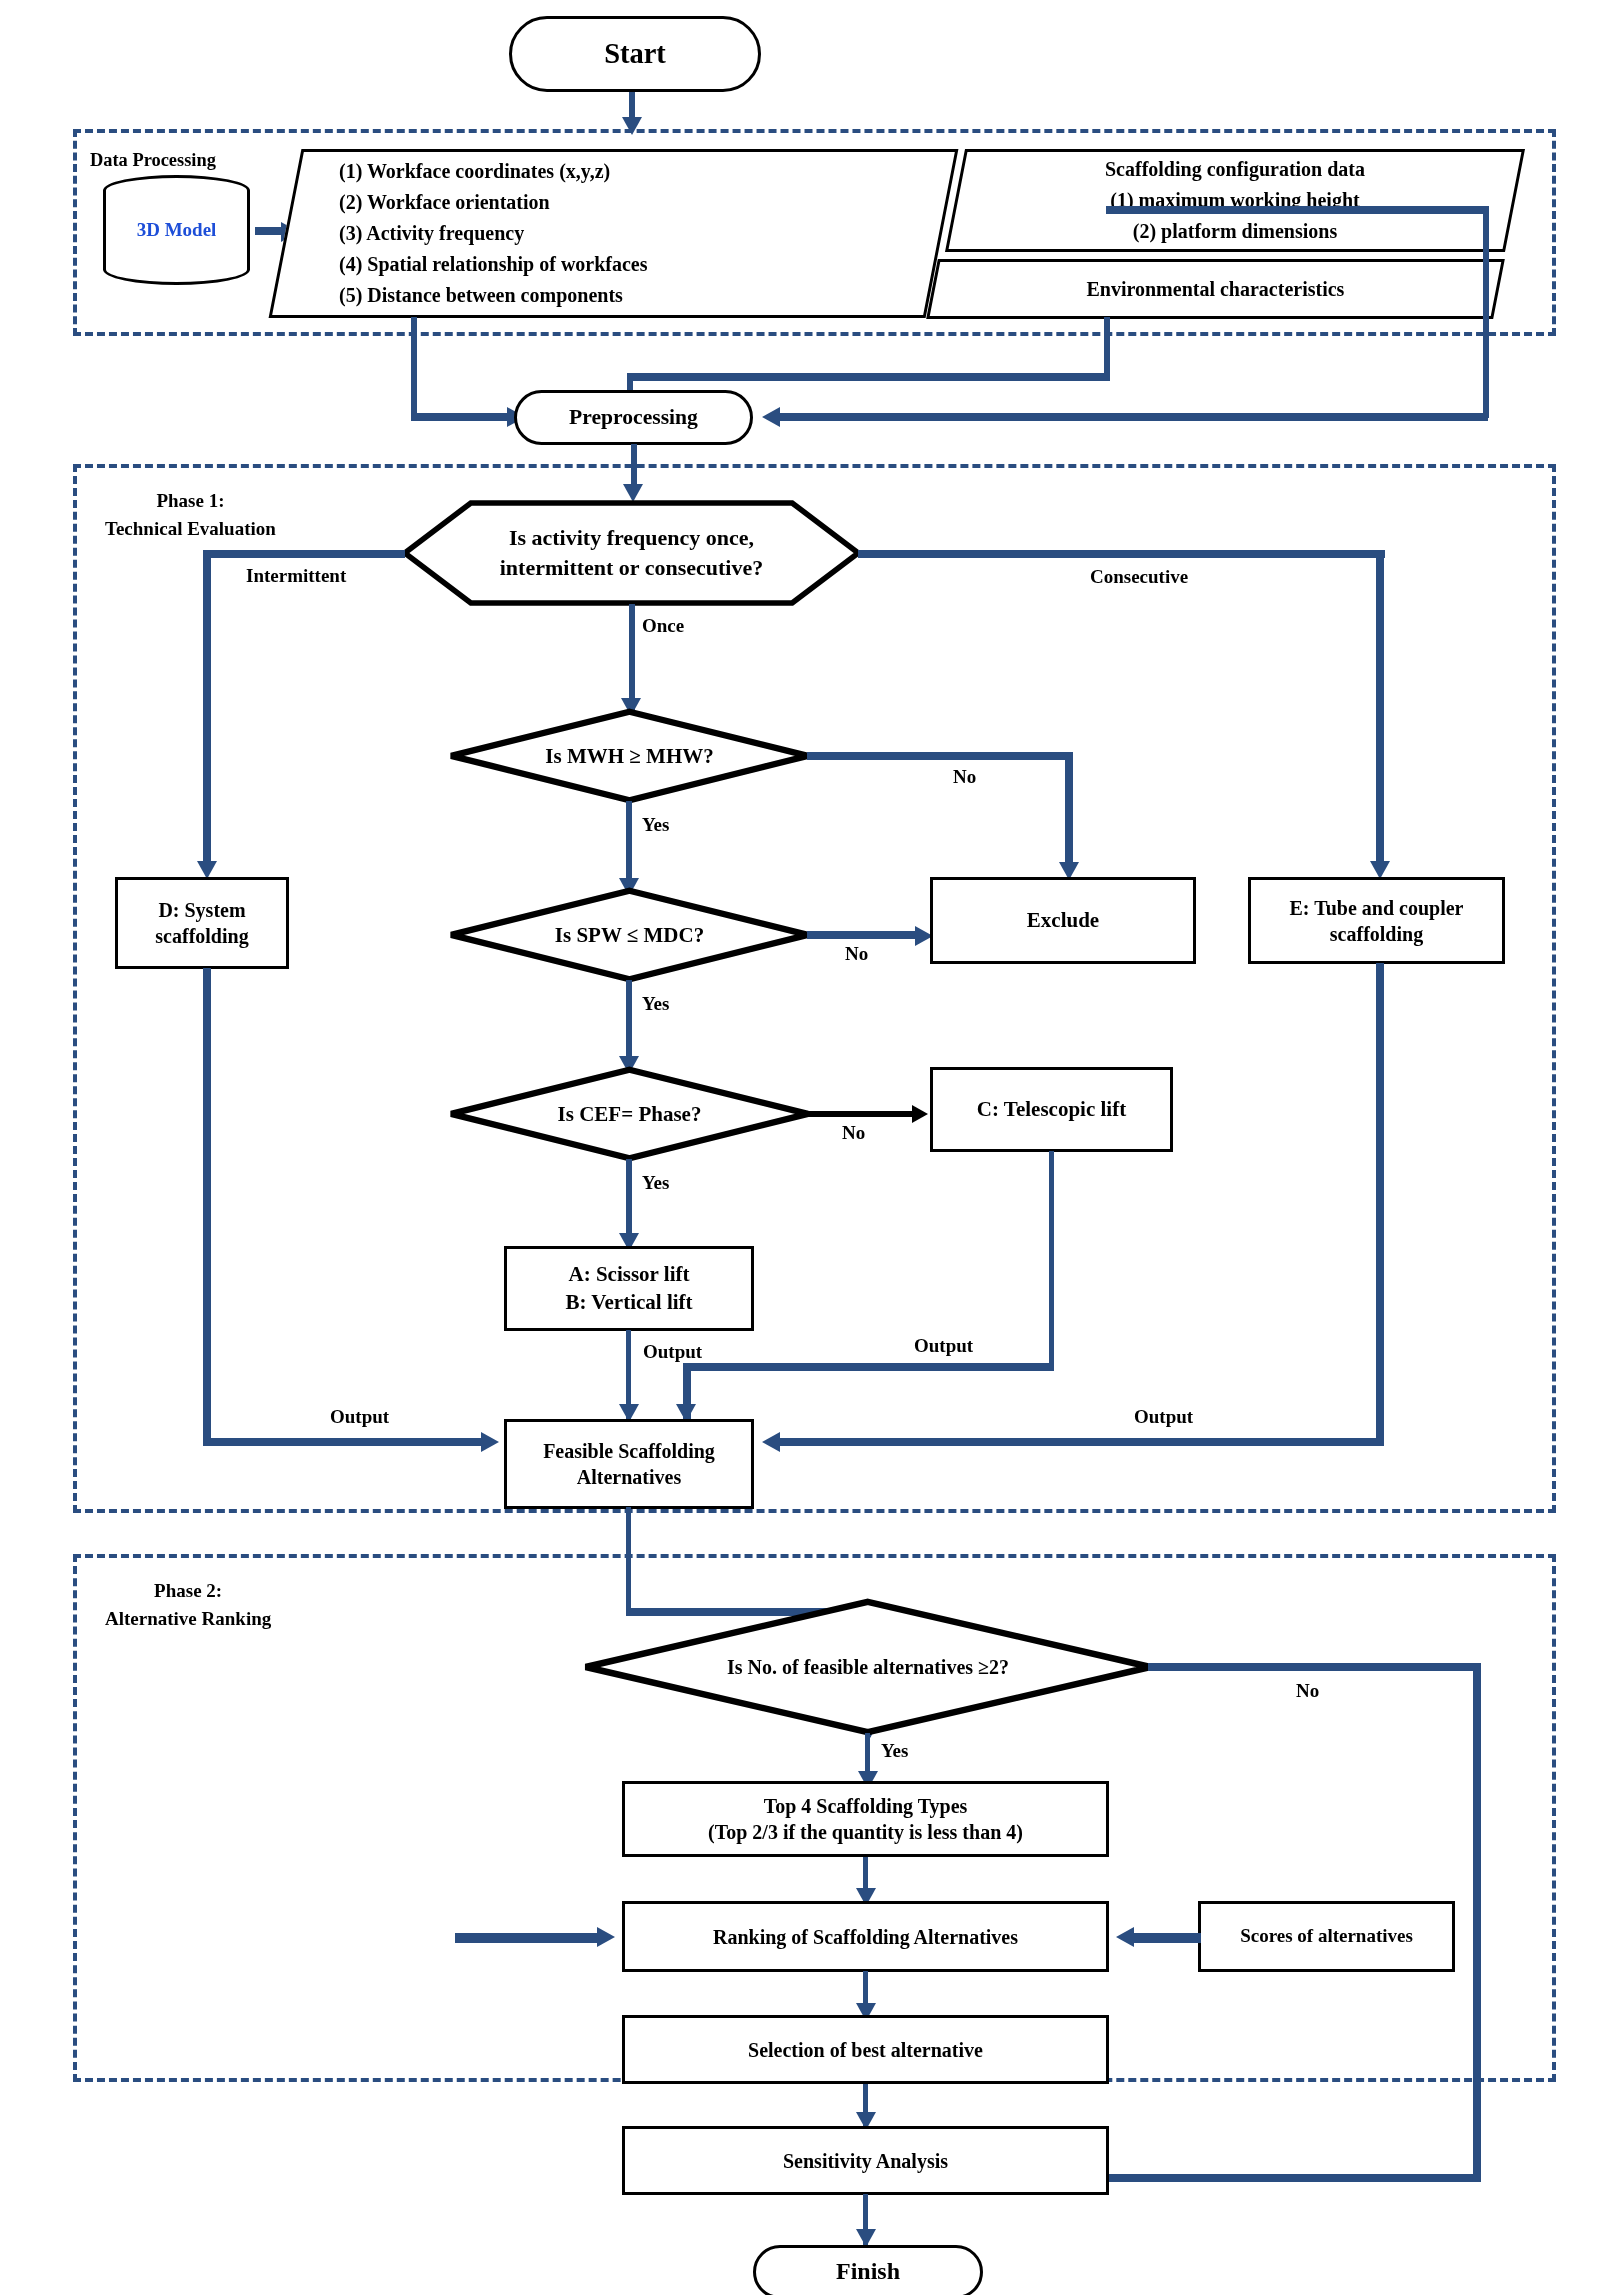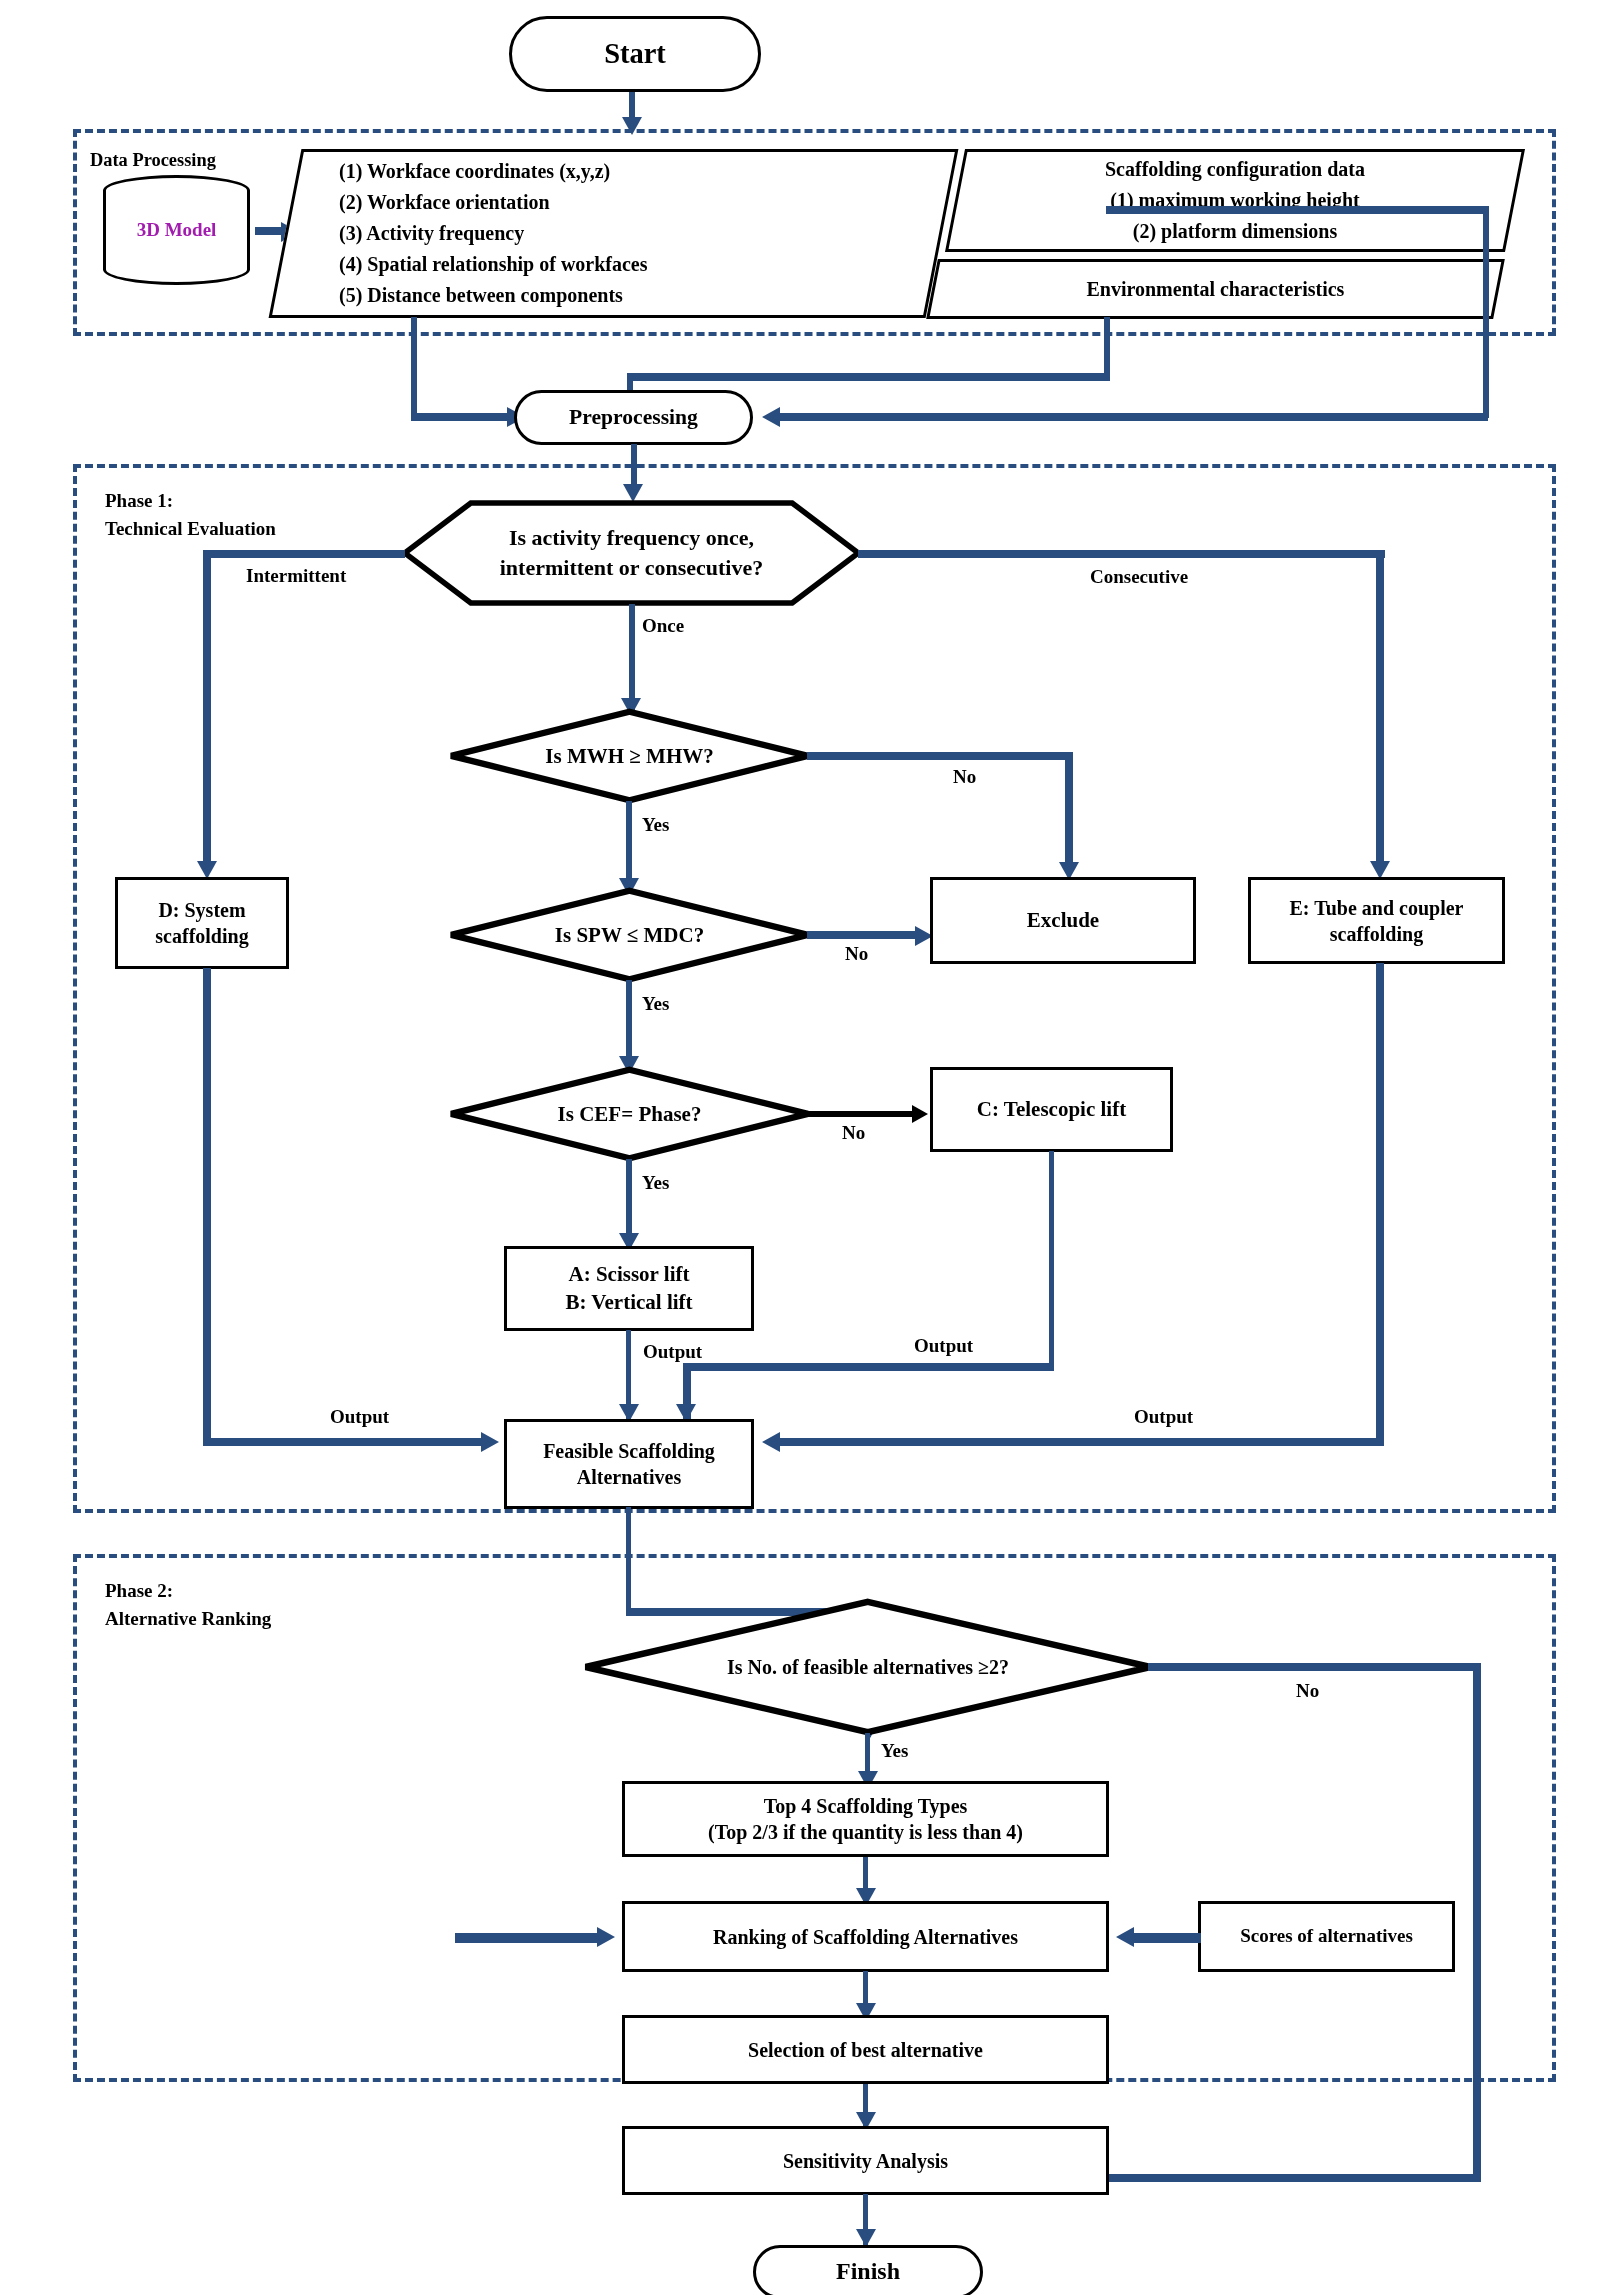--- a/index.html
+++ b/index.html
@@ -8,21 +8,21 @@
 
   
   .phase-box{
     position:absolute;box-sizing:border-box;
     border:4.1px dashed #2a4d80;
     background:transparent;
   }
   .phase-label{
     position:absolute;color:#000;font-weight:bold;
     font-family:"Liberation Serif", serif;
-    white-space:pre-line;line-height:1.45;
+    white-space:pre-line;line-height:1.45;text-align:center;
   }
 
   
   .node{
     position:absolute;box-sizing:border-box;
     border:3.7px solid #000;background:#fff;
     display:flex;align-items:center;justify-content:center;
     text-align:center;font-weight:bold;color:#000;
     font-family:"Liberation Serif", serif;
     line-height:1.30;
@@ -41,21 +41,21 @@
   }
   .skewL{transform:skewX(-11deg);}
   .unskewL{transform:skewX(11deg);display:block;width:100%;}
 
   
   .cyl{
     position:absolute;box-sizing:border-box;
     border:3.7px solid #000;background:#fff;
     border-radius:50% / 14%;
     display:flex;align-items:center;justify-content:center;
-    font-weight:bold;text-align:right;color:#a21caf;
+    font-weight:bold;text-align:right;color:#1d4ed8;
     font-family:"Liberation Serif", serif;
   }
 
   
   .dia-wrap{position:absolute;}
   .dia-wrap svg{position:absolute;left:0;top:0;overflow:visible;}
   .dia-txt{
     position:absolute;left:0;top:0;width:100%;height:100%;
     display:flex;align-items:center;justify-content:center;
     text-align:center;font-weight:bold;color:#000;

